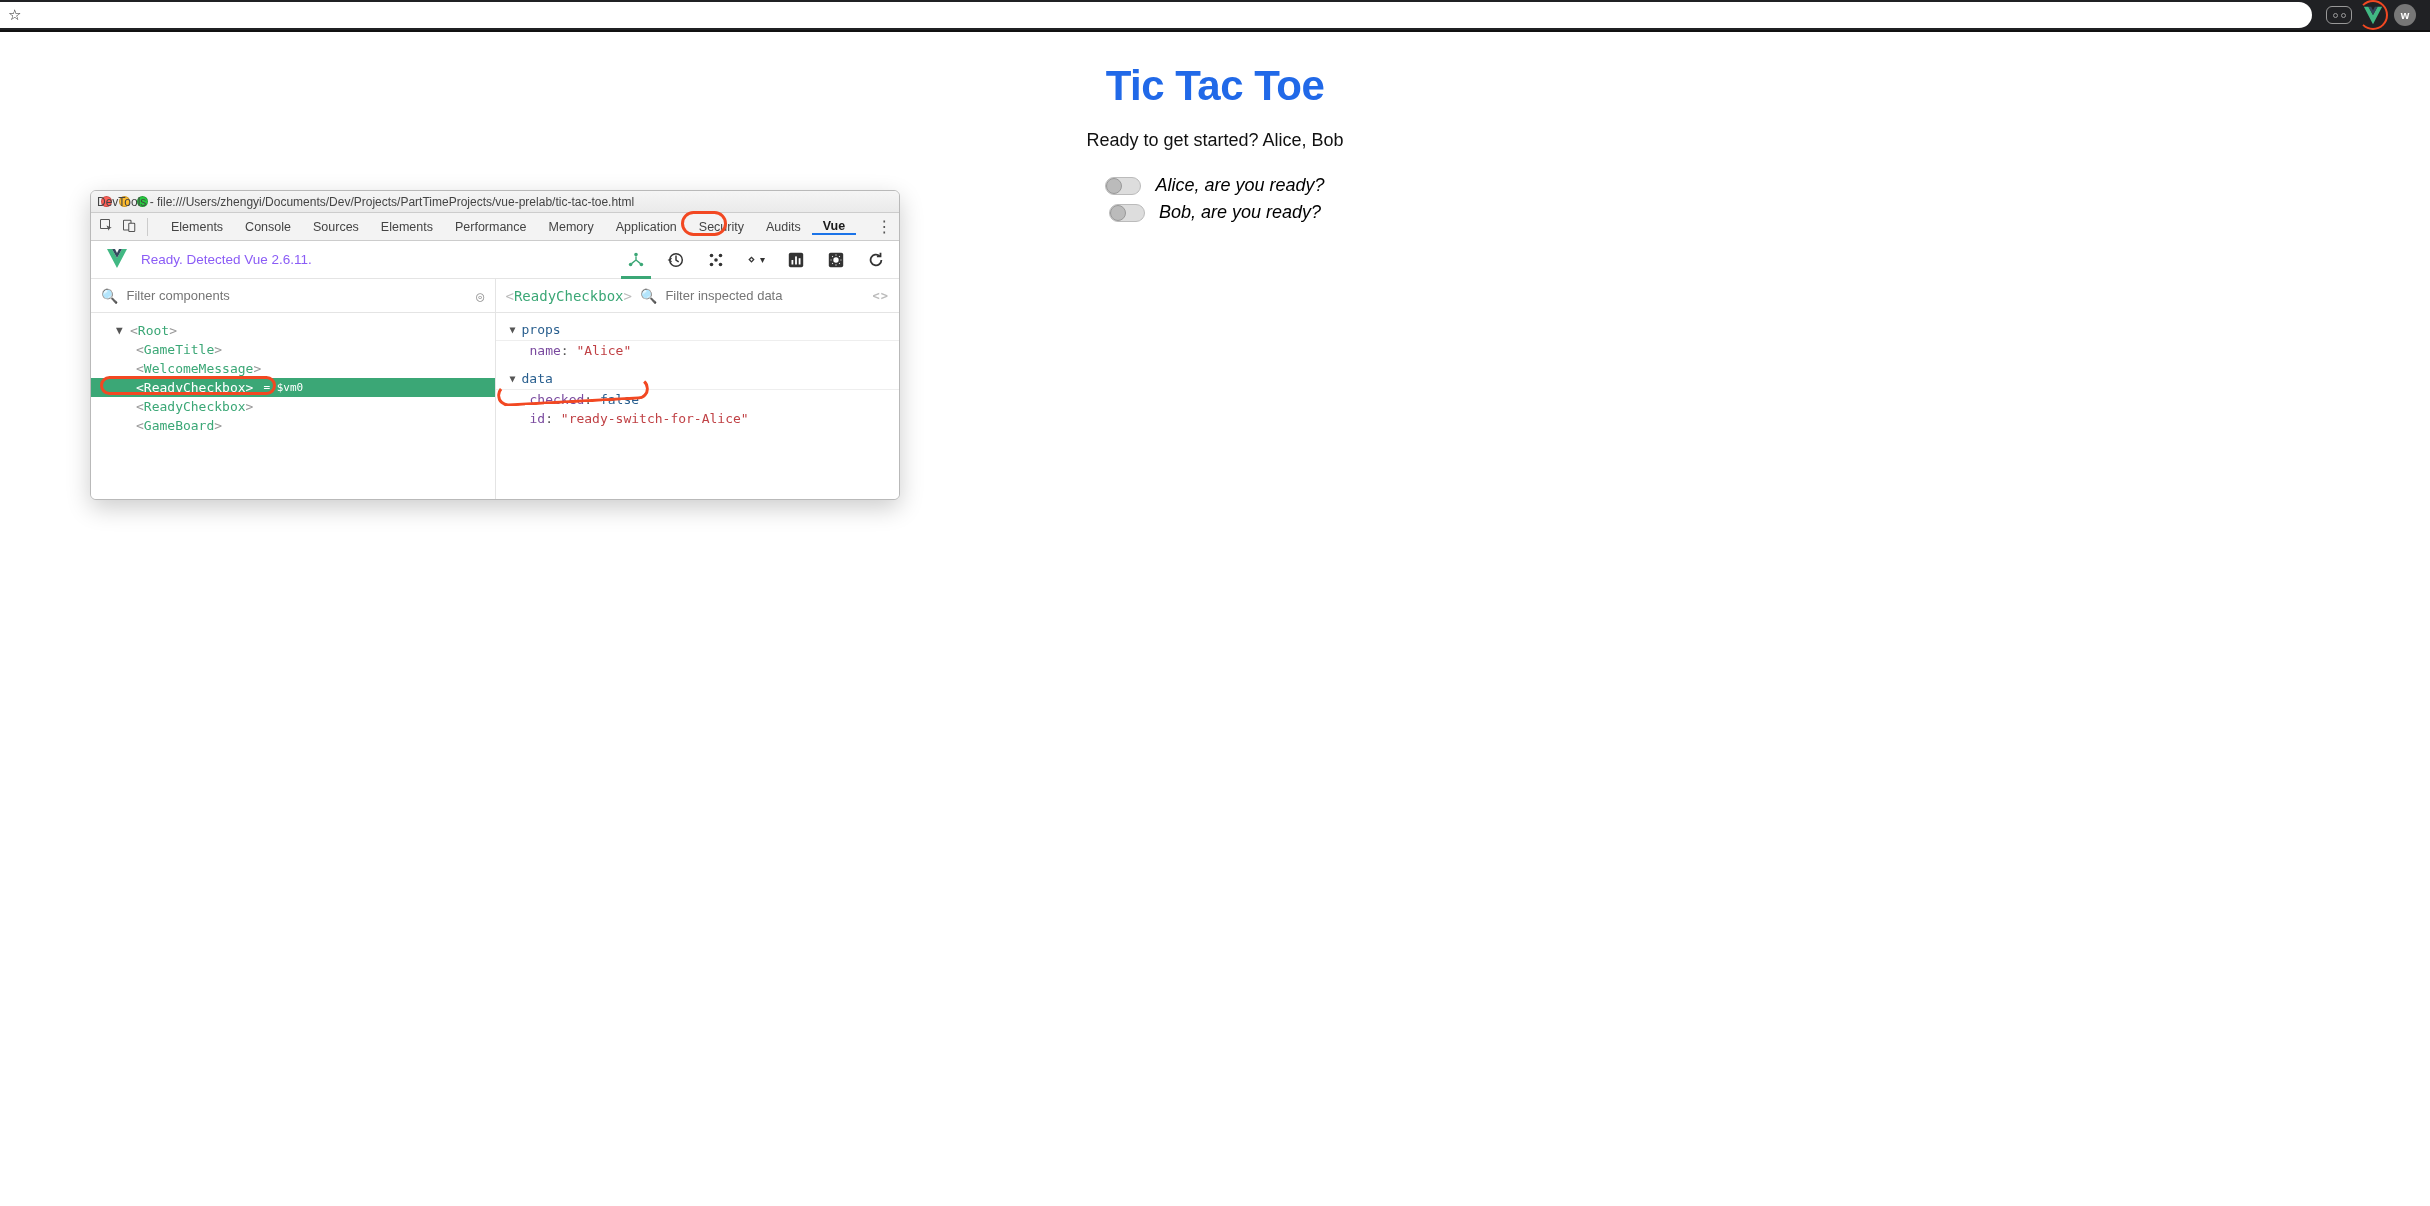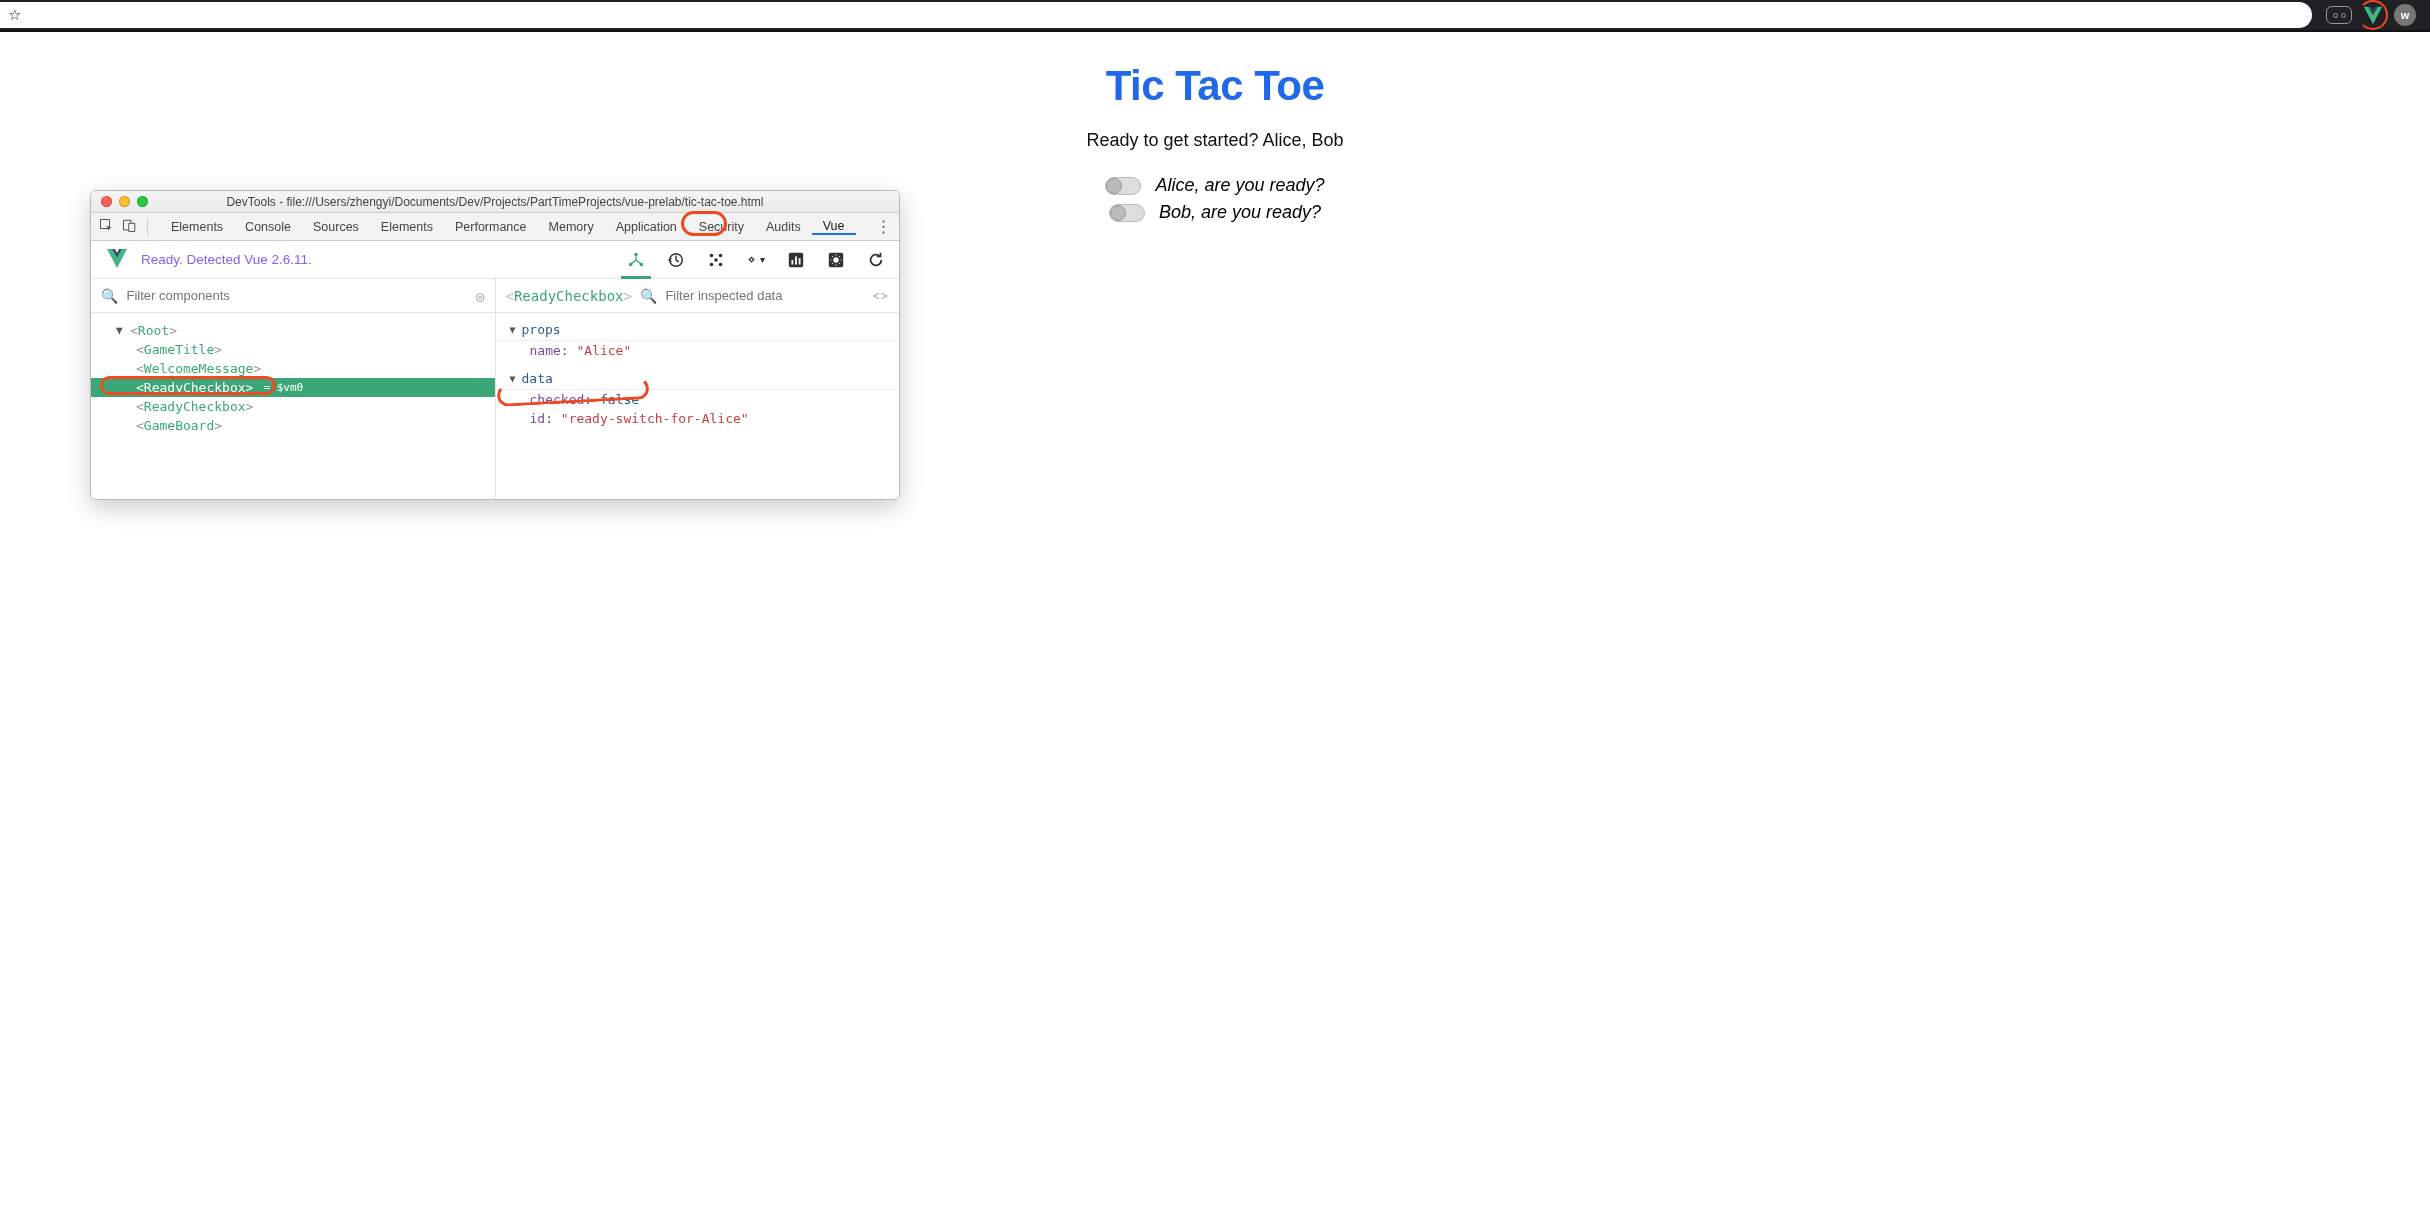--- a/index.html
+++ b/index.html
@@ -118,36 +118,36 @@
     border-bottom:1px solid #ccc;
   }
   .traffic {
     display:flex; gap:7px; padding-left:10px;
   }
   .traffic span { width:11px; height:11px; border-radius:50%; display:block; border:0.5px solid rgba(0,0,0,.2);}
   .traffic .r{ background:#ff5f57;}
   .traffic .y{ background:#febc2e;}
   .traffic .g{ background:#28c840;}
   .win-title .title {
-    position:absolute; left:0; right:0; text-align:center;
+    position:absolute; left:6px; right:0; text-align:left;
     font-size:12px; color:#444;
   }
 
   .dt-tabs {
     height:28px;
     background:#f3f3f3;
     border-bottom:1px solid #ccc;
     display:flex; align-items:center;
     padding:0 8px;
     font-size:12.5px; color:#444;
   }
   .dt-tabs .lead-icons { display:flex; gap:8px; padding-right:10px; border-right:1px solid #ccc; margin-right:12px;}
   .lead-icons svg { width:15px; height:15px; fill:none; stroke:#555; stroke-width:1.4;}
   .dt-tabs .tab { padding:0 11px; cursor:pointer; }
-  .dt-tabs .tab.active { color:#1a1a1a; font-weight:400; border-bottom:2px solid #1a73e8;text-align:right;}
+  .dt-tabs .tab.active { color:#1a1a1a; font-weight:700; border-bottom:2px solid #1a73e8;text-align:right;}
   .dt-tabs .spacer { flex:1; }
   .dt-tabs .divider { width:1px; height:18px; background:#ccc; margin:0 8px; }
   .dt-tabs .kebab { padding:0 4px; font-size:16px; color:#555; letter-spacing:-1px; }
 
   .vue-bar {
     height:38px; background:#fff; border-bottom:1px solid #e4e4e4;
     display:flex; align-items:center; padding:0 14px; gap:12px;
   }
   .vue-bar .ready { color:#8b5cf6; font-size:13.5px;}
   .vue-bar .spacer{flex:1;}

